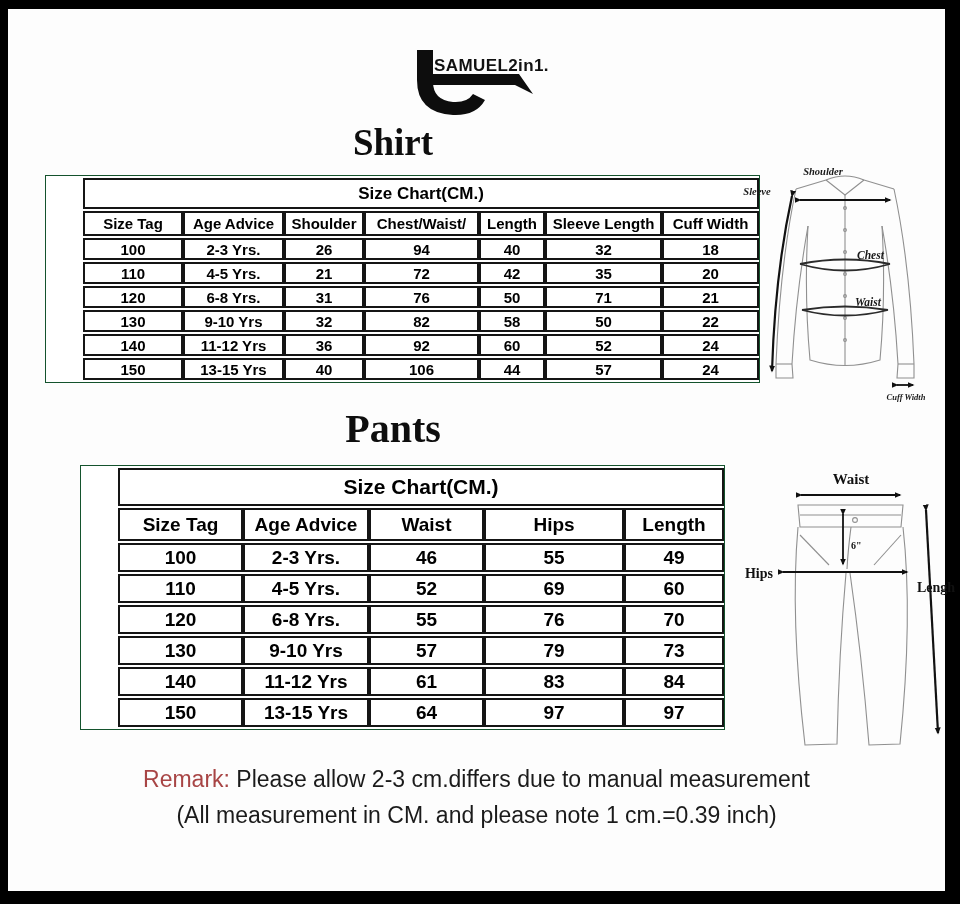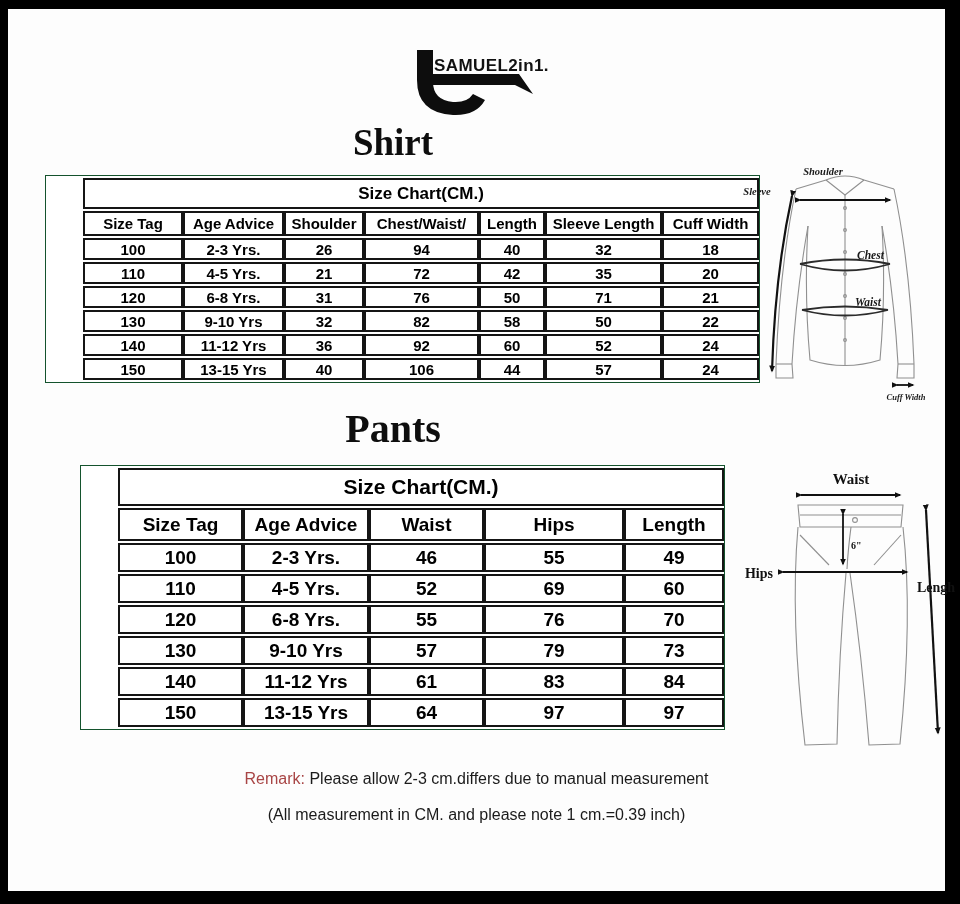--- a/index.html
+++ b/index.html
@@ -54,21 +54,21 @@
   .diag-label-big {
     font-family:"Liberation Serif", serif; font-weight:700; fill:#111;
   }
   .brand-text {
     font-family:"Liberation Sans", sans-serif; font-weight:700; fill:#111;
     letter-spacing:0.4px;
   }
   
   .remark {
     position:absolute; top:752px; left:0; width:937px; text-align:center;
-    font-size:16px; line-height:36px; color:#1b1b1b;
+    font-size:23px; line-height:36px; color:#1b1b1b;
   }
   .remark-label { color:#a84545; }
 </style>
 </head>
 <body>
 
 <div class="page">
 
   <div class="logo">
     <svg width="170" height="112" viewBox="0 0 170 112">

